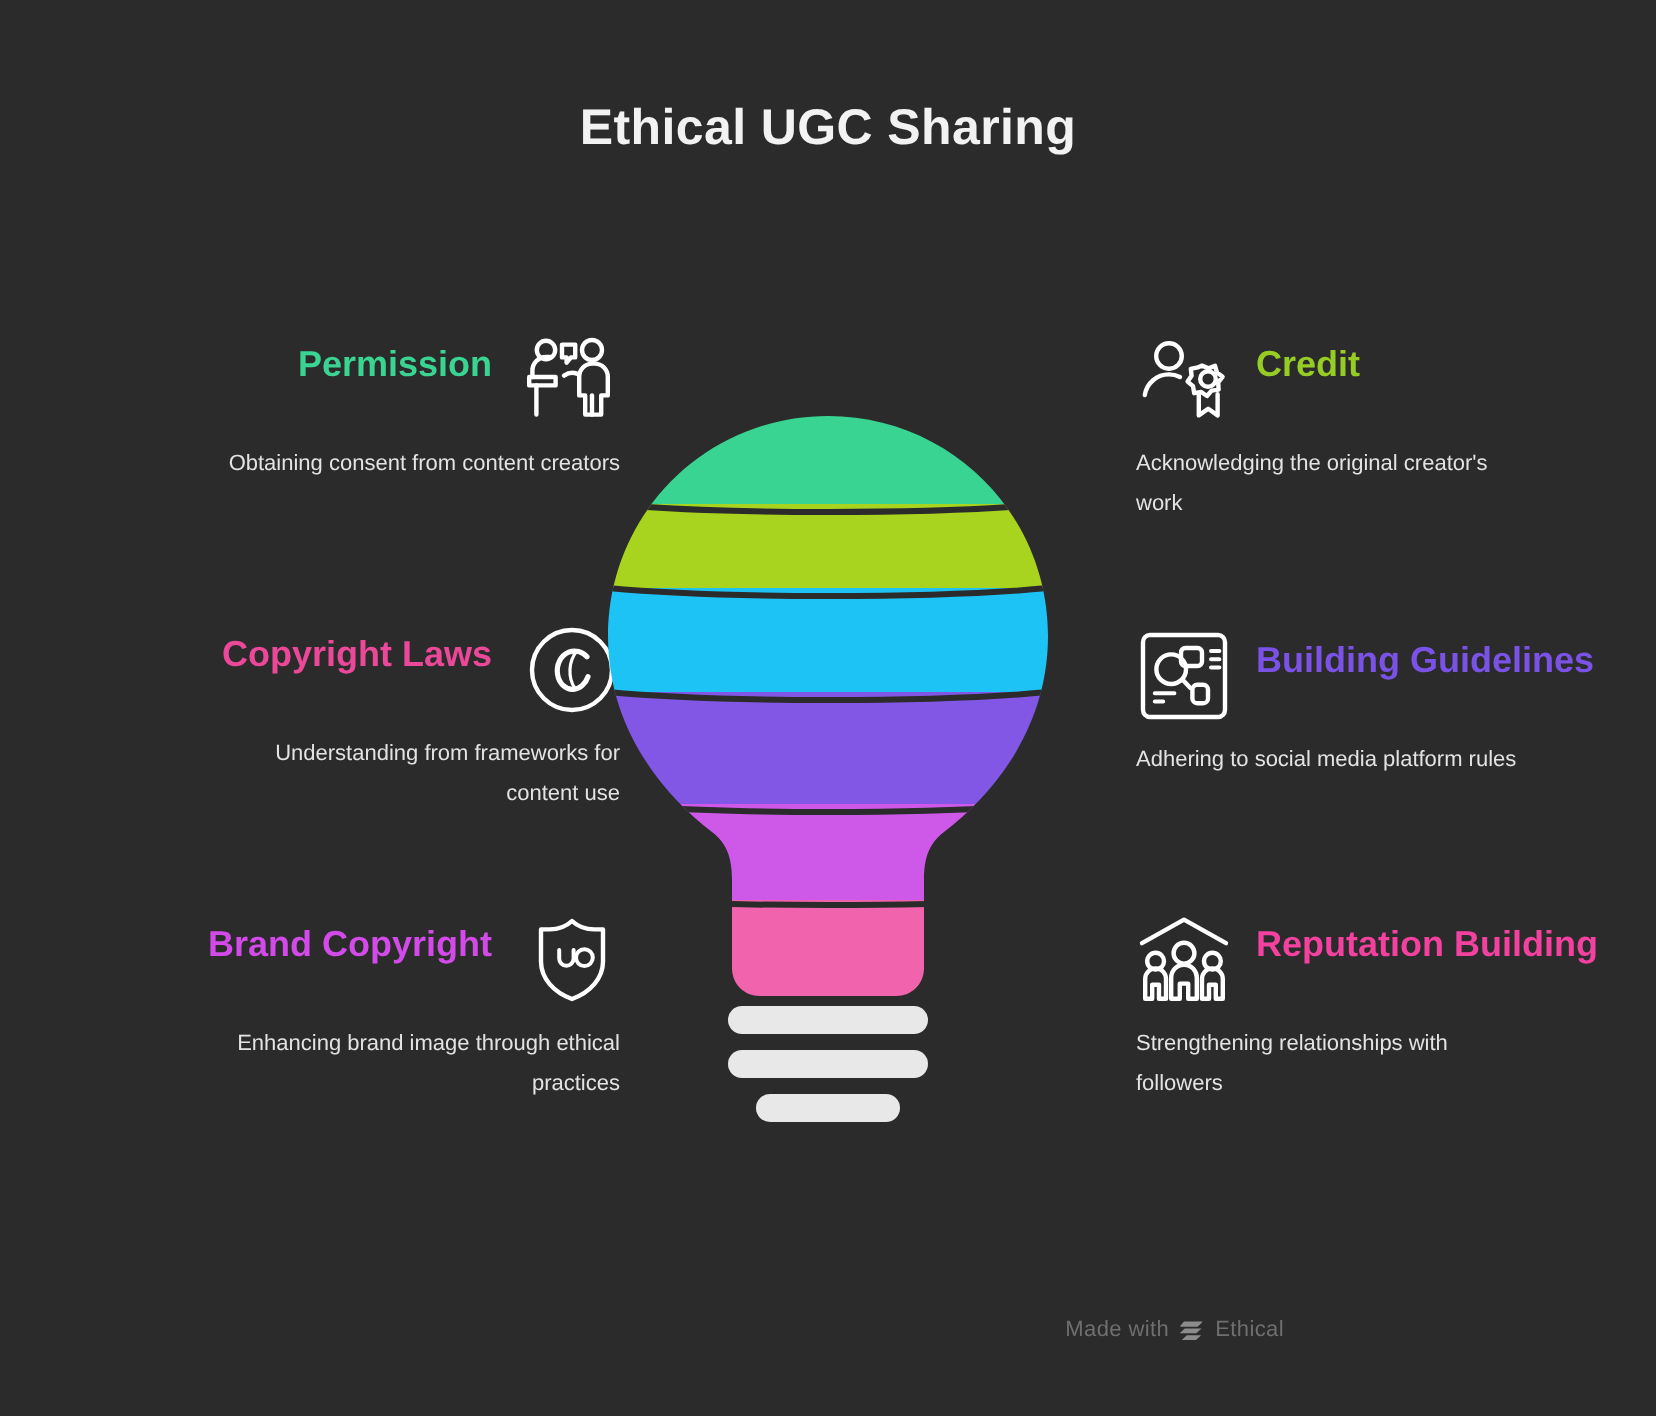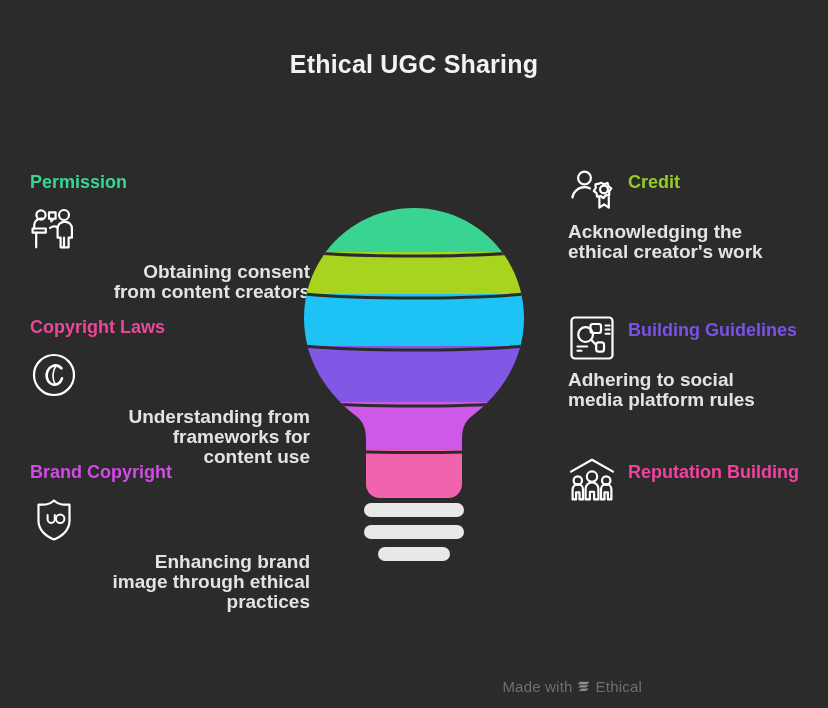--- a/index.html
+++ b/index.html
@@ -43,70 +43,69 @@
 
   .item {
     position: absolute;
     width: 280px;
   }
   .item-head {
     display: flex;
     align-items: flex-start;
     gap: 12px;
   }
-  .col-left .item-head  { flex-direction: column;          justify-content: flex-end; gap: 16px; }
+  .col-left .item-head  {          justify-content: flex-end; gap: 16px; }
   .col-right .item-head { flex-direction: row-reverse;  justify-content: flex-end; }
 
   .item-title {
     font-size: 18px;
     font-weight: bold;
     line-height: 24px;
     max-width: 185px;
   }
   .col-left .item-title  { text-align: right; }
   .col-right .item-title { text-align: left; }
 
   .icon-box {
     width: 48px;
     height: 48px;
     flex: 0 0 48px;
     margin-top: -4px;
   }
   .icon-box svg { display: block; width: 48px; height: 48px; }
 
   .item-desc {
-    font-size: 19px;
+    font-size: 11px;
     line-height: 20px;
     color: #e3e3e3;
     margin-top: 8px;
     max-width: 200px;
-    font-weight: bold;
   }
   .col-left .item-desc  { margin-left: auto;  text-align: right; }
   .col-right .item-desc { margin-right: auto; text-align: left; }
 
   
   .bulb {
     position: absolute;
     left: 296px;
     top: 200px;
     width: 236px;
     height: 370px;
   }
   .bulb svg { display: block; }
 
   
   .footer {
     position: absolute;
     right: 22px;
-    bottom: 13px;
+    bottom: 37px;
     display: flex;
     align-items: center;
     gap: 5px;
-    font-size: 15px;
+    font-size: 11px;
     color: #6f6f6f;
     letter-spacing: 0.2px;
   }
   .footer svg { display: block; }
 </style>
 </head>
 <body>
 
 <div class="canvas">
 
@@ -172,21 +171,21 @@
         <div class="icon-box">
           <svg viewBox="0 0 48 48" fill="none" stroke="#ffffff" stroke-width="2.2" stroke-linecap="round" stroke-linejoin="round">
             <circle cx="16.5" cy="12" r="6.4"></circle>
             <path d="M4.4 31.5a12.2 12.2 0 0 1 12.1-10.3c2 0 3.9 0.5 5.5 1.3"></path>
             <path d="M33 16.8l3.3 1.4 3.2-1.3 1 3.4 2.8 2.1-2.2 2.8 0.2 3.6-3.5 0.5-2.3 2.7-2.9-2-3.5 0.6-0.6-3.5-2.7-2.3 2-2.9-0.4-3.5 3.5-0.7z"></path>
             <circle cx="36" cy="23.5" r="3.9"></circle>
             <path d="M31.4 31.3v10.4l4.7-3.3 4.7 3.3V31.1"></path>
           </svg>
         </div>
       </div>
-      <div class="item-desc">Acknowledging the ethical creator's work</div>
+      <div class="item-desc">Acknowledging the original creator's work</div>
     </div>
 
     <div class="item" style="top:318px;left:0;">
       <div class="item-head">
         <div class="item-title" style="color:#7b52e6">Building Guidelines</div>
         <div class="icon-box">
           <svg viewBox="0 0 48 48" fill="none" stroke="#ffffff" stroke-width="2.2" stroke-linecap="round" stroke-linejoin="round">
             <rect x="3.5" y="3.5" width="41" height="41" rx="3.5"></rect>
             <circle cx="17.6" cy="20.6" r="7.4"></circle>
             <rect x="22.5" y="10" width="10.5" height="9" rx="2.2"></rect>
@@ -208,20 +207,21 @@
             <path d="M3 15.6L24 3.8l21 11.8"></path>
             <circle cx="24" cy="20.6" r="5.2"></circle>
             <path d="M17.6 43.4V32.8a6.4 6.4 0 0 1 6.4-6.4 6.4 6.4 0 0 1 6.4 6.4v10.6h-4.3v-7.6h-4.2v7.6z"></path>
             <circle cx="9.8" cy="24.6" r="4.2"></circle>
             <path d="M4.6 43.4V33.4a5.2 5.2 0 0 1 5.2-5.2 5.2 5.2 0 0 1 5.2 5.2v10h-3.5v-7h-3.4v7z"></path>
             <circle cx="38.2" cy="24.6" r="4.2"></circle>
             <path d="M33 43.4V33.4a5.2 5.2 0 0 1 5.2-5.2 5.2 5.2 0 0 1 5.2 5.2v10h-3.5v-7h-3.4v7z"></path>
           </svg>
         </div>
       </div>
+      <div class="item-desc">Strengthening relationships with followers</div>
     </div>
   </div>
 
   <div class="bulb">
     <svg width="236" height="370" viewBox="0 0 236 370">
       <defs>
         <clipPath id="bulbClip">
           <path d="M118 8
                    C 57 8, 8 57, 8 118
                    C 8 163, 34 196, 60 216

